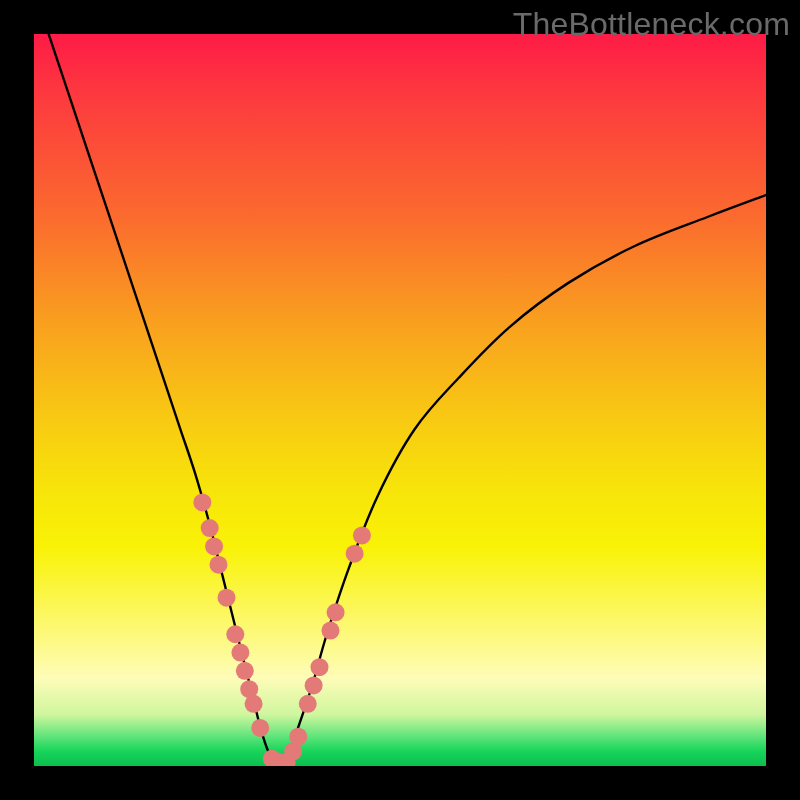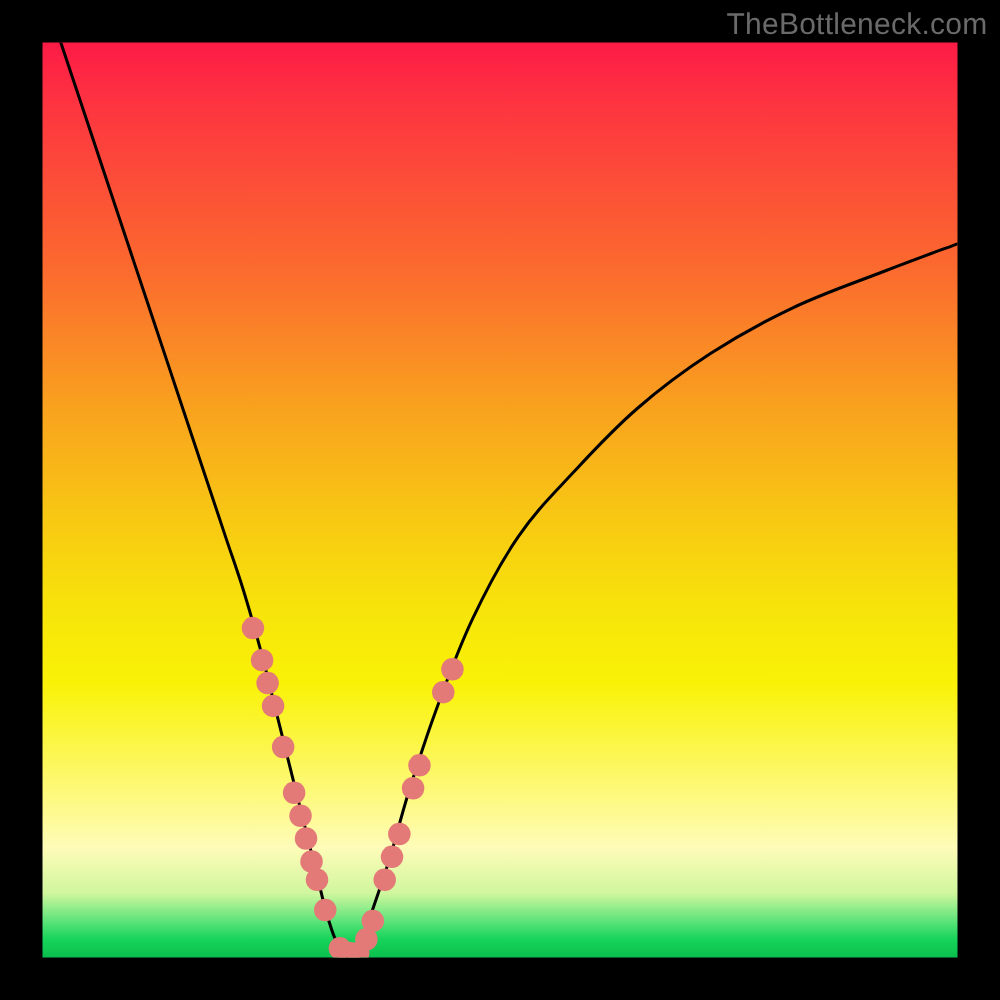--- a/index.html
+++ b/index.html
@@ -38,21 +38,21 @@
       #5de47a 96%,
       #17d45a 98%,
       #0bbf4e 100%
     );
   }
   .watermark {
     position: absolute;
     top: 6px;
     right: 10px;
     color: #6a6a6a;
-    font-size: 24px;
+    font-size: 32px;
     font-weight: 500;
     letter-spacing: 0.2px;
     z-index: 20;
   }
   svg.curve {
     position: absolute;
     left: 0;
     top: 0;
     width: 732px;
     height: 732px;

